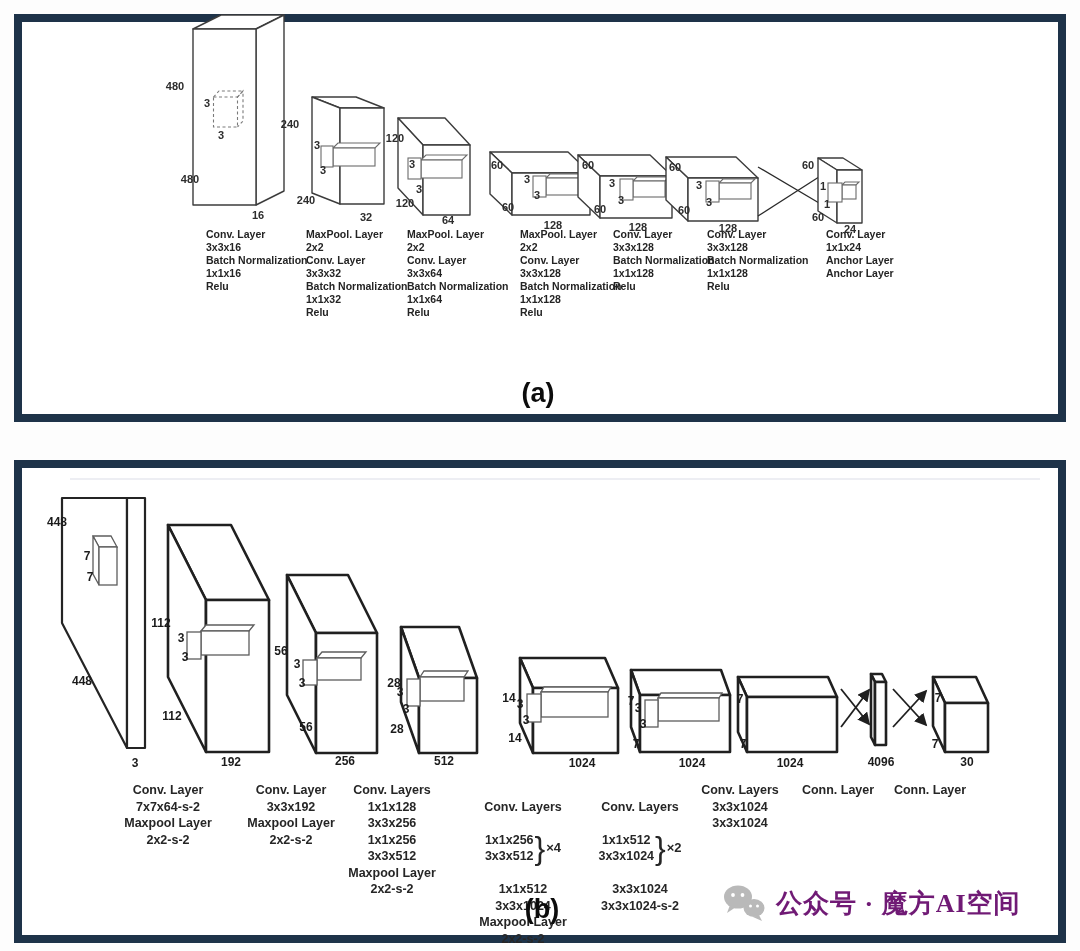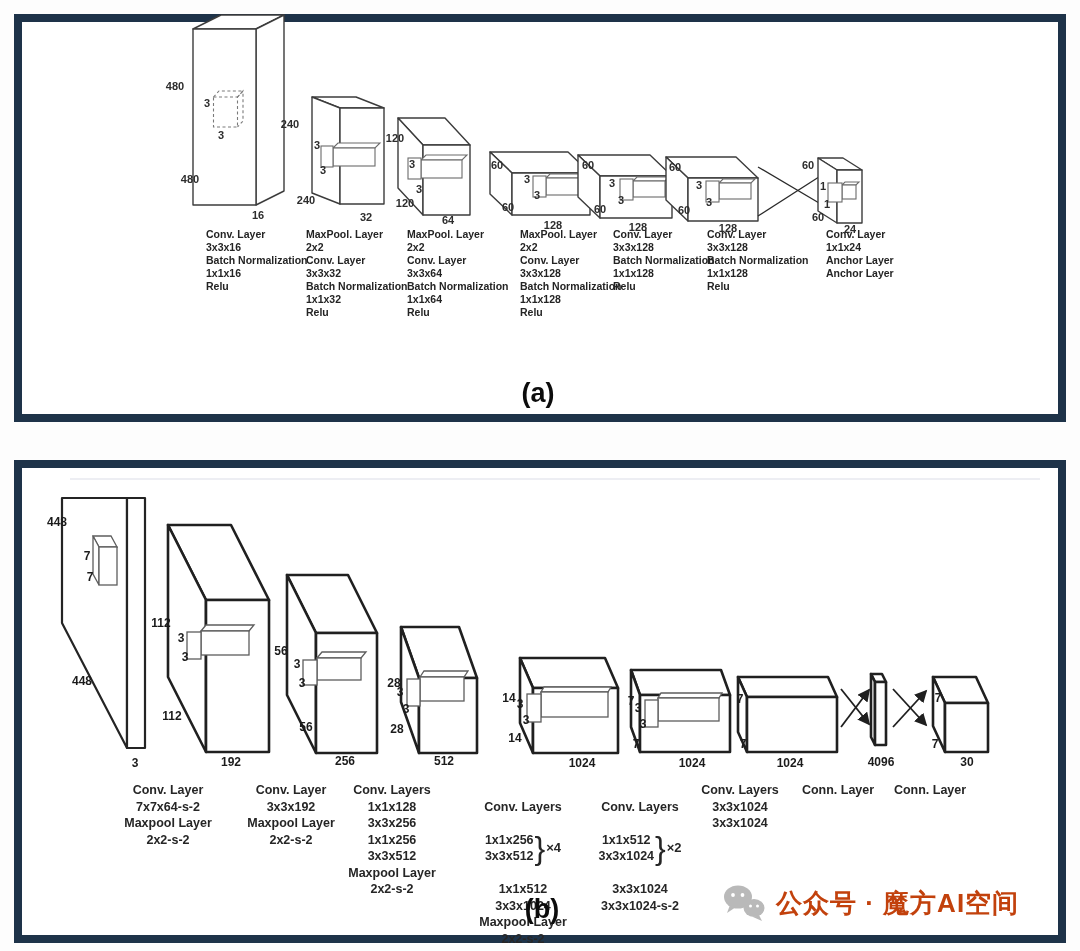--- a/index.html
+++ b/index.html
@@ -28,22 +28,22 @@
       white-space:pre-line;z-index:3;}
   .bl{position:absolute;transform:translateX(-50%);font:bold 12.5px/16.5px "Liberation Sans",sans-serif;
       color:#262626;white-space:pre-line;text-align:center;z-index:3;}
   .grp{display:flex;align-items:center;justify-content:center;gap:1px;}
   .brace{font-size:32px;font-weight:400;line-height:.9;color:#262626;}
   .mult{font-size:13px;font-weight:bold;color:#262626;}
   .cap{position:absolute;transform:translateX(-50%);font:bold 27px "Liberation Sans",sans-serif;
        color:#0c0c0c;z-index:3;}
   
   .wm{position:absolute;left:722px;top:884px;display:flex;align-items:center;gap:10px;z-index:4;}
-  .wm-text{font-size:26px;font-weight:bold;color:#c2410c;letter-spacing:1px;
-           font-family:Liberation Sans, sans-serif;text-align:right;}
+  .wm-text{font-size:26px;font-weight:bold;color:#701a75;letter-spacing:1px;
+           font-family:Liberation Serif, serif;text-align:right;}
 </style>
 </head>
 <body>
 
 <div class="page">
 
   <section class="panel panel-a"></section>
   <section class="panel panel-b"></section>
 
   <svg class="art" width="1080" height="951" viewBox="0 0 1080 951">

